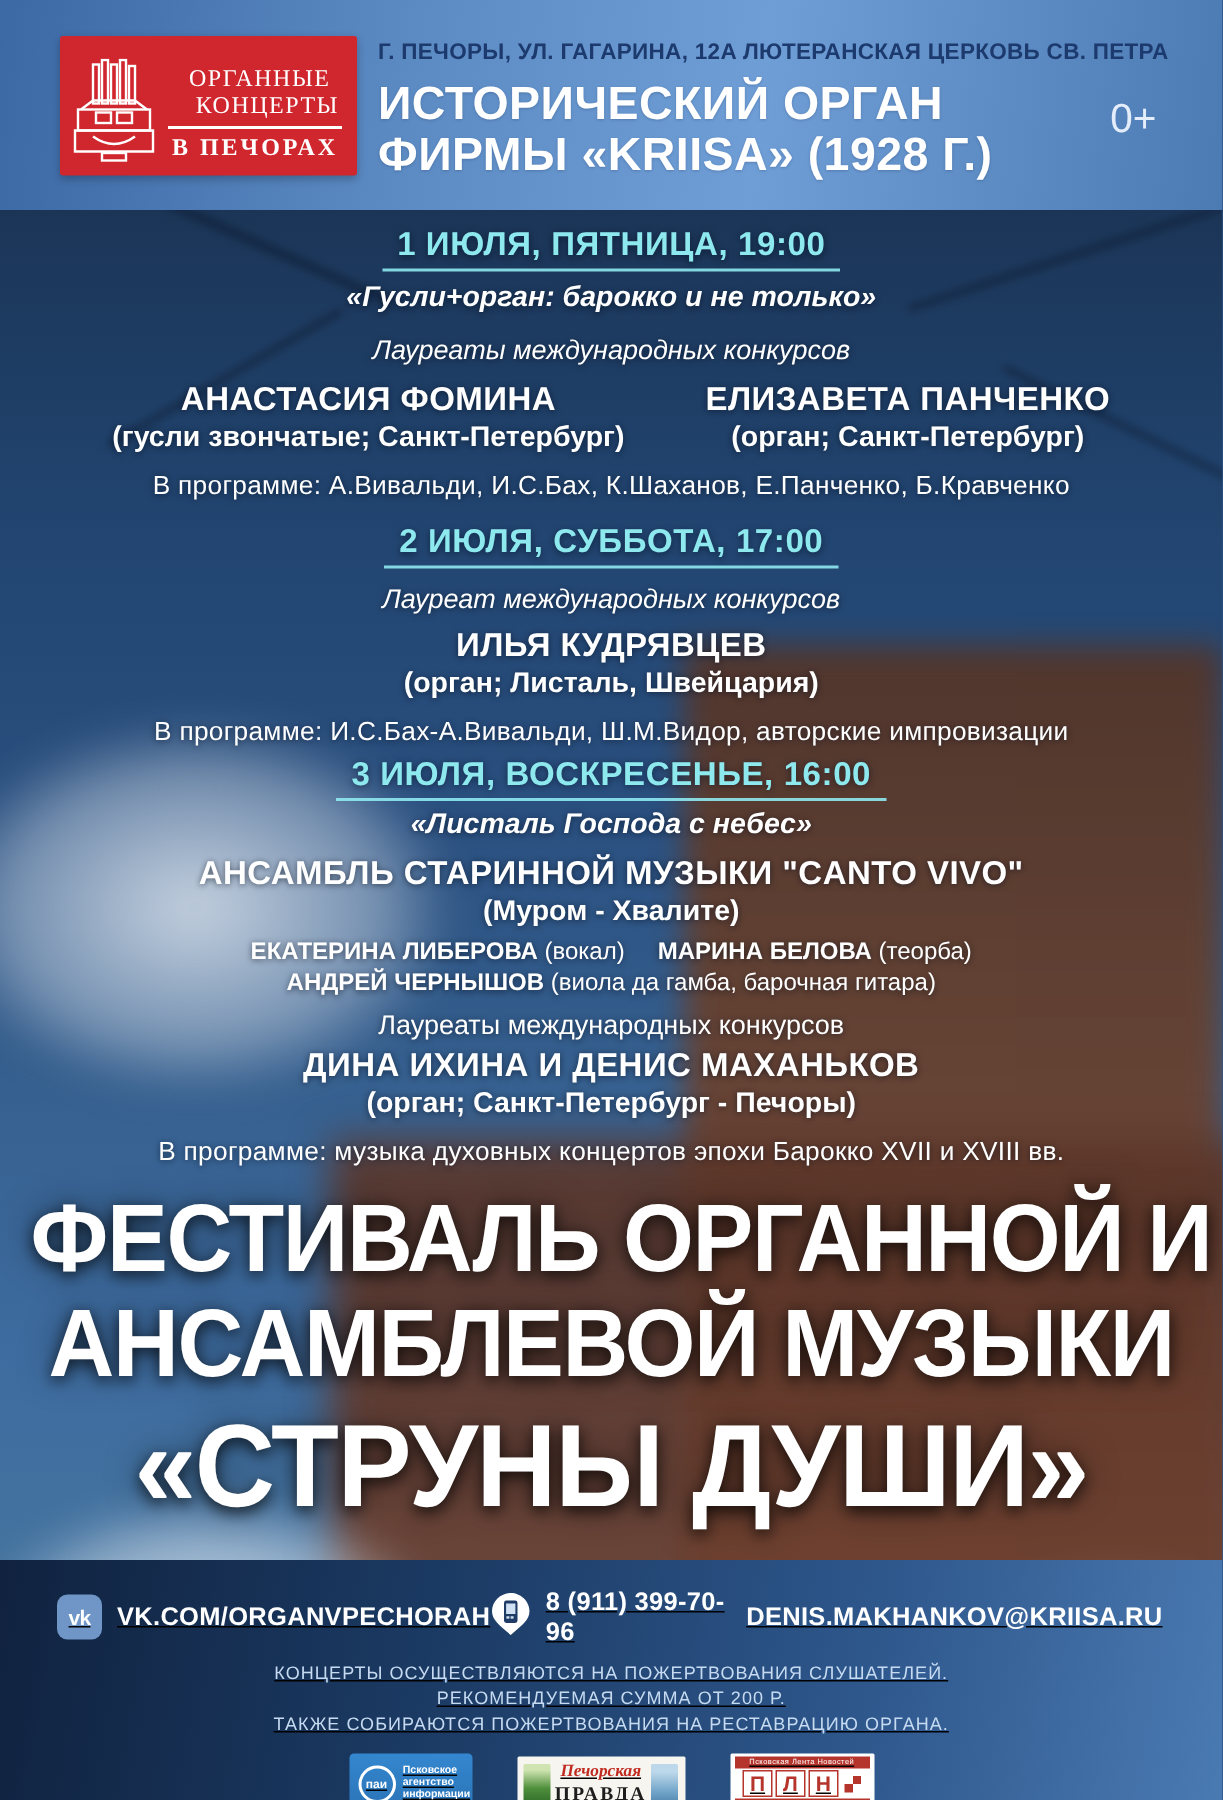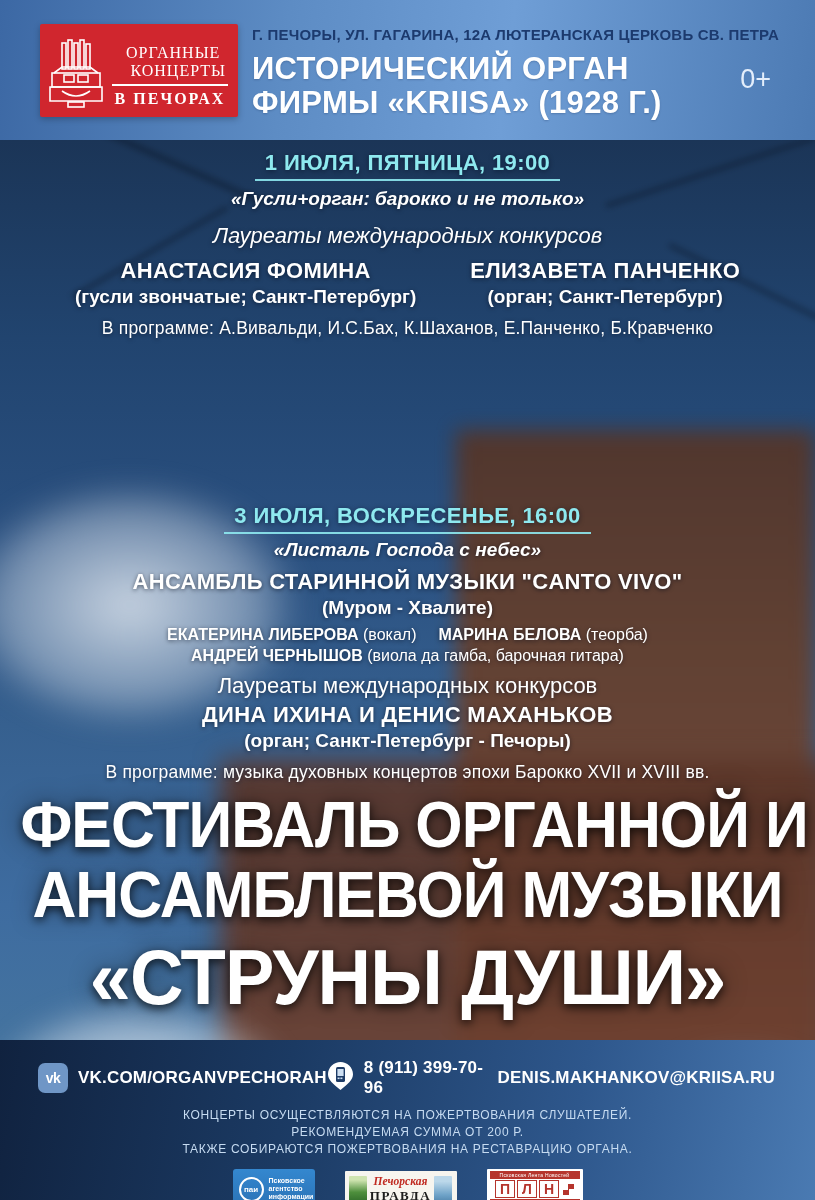--- a/index.html
+++ b/index.html
@@ -53,21 +53,21 @@
     filter:blur(13px);
   }
 
   .block { position:absolute; left:0; right:0; text-align:center; color:#fff; text-shadow:0 1px 4px rgba(0,10,25,.6); }
   .date {
     display:inline-block; color:#8ee9ef; font-size:22px; font-weight:bold; letter-spacing:.4px;
     border-bottom:2px solid rgba(142,233,239,.9); padding:0 10px 3px;
     text-shadow:0 1px 5px rgba(0,10,25,.55);
   }
   .subtitle { font-size:19px; font-weight:bold; font-style:italic; margin-top:7px; }
-  .laureate { font-size:22px; font-style:italic; margin-top:13px; }
+  .laureate { font-size:18px; font-style:italic; margin-top:13px; }
   .laureate.upright { font-style:normal; }
   .perf-row { display:flex; justify-content:center; gap:54px; margin-top:9px; }
   .name-lg { font-size:22px; font-weight:bold; letter-spacing:.3px; }
   .role-b { font-size:19px; font-weight:bold; margin-top:2px; }
   .program { font-size:17.5px; margin-top:10px; letter-spacing:.2px; }
   .member-row { display:flex; justify-content:center; gap:22px; margin-top:7px; font-size:16px; }
   .member-name { font-weight:bold; }
   .member-role { font-weight:400; }
 
   .fest { position:absolute; left:0; right:0; top:650px; text-align:center; color:#fff; }
@@ -76,20 +76,21 @@
     transform:scaleX(.95); transform-origin:center;
     text-shadow:0 3px 10px rgba(0,0,0,.75), 0 0 26px rgba(0,0,0,.45);
     white-space:nowrap;
   }
   .fest-line.big { font-size:78px; margin-top:4px; }
 
   
   .footer {
     position:relative; height:160px;
     background:linear-gradient(100deg,#10223f 0%,#1b3a63 35%,#2e578c 70%,#4a7ab2 100%);
+    text-decoration:underline;
   }
   .contact-row { display:flex; justify-content:space-between; align-items:center; padding:18px 40px 0 38px; color:#fff; }
   .contact { display:flex; align-items:center; gap:10px; font-weight:bold; font-size:17px; letter-spacing:.2px; cursor:pointer; }
   .vk-icon { width:30px; height:30px; border-radius:7px; background:#6f96c6; color:#fff;
     display:flex; align-items:center; justify-content:center; font-weight:bold; font-size:14px; letter-spacing:-.5px; }
   .donation { text-align:center; margin-top:9px; font-size:12px; color:#c6dbf1; line-height:1.42; letter-spacing:.7px; }
   .partners { display:flex; justify-content:center; align-items:center; gap:30px; margin-top:11px; }
   .partner { cursor:pointer; }
   .pai { width:82px; height:40px; background:linear-gradient(180deg,#3487cf,#2a72b5); border-radius:3px;
     display:flex; align-items:center; gap:5px; padding:0 6px; }
@@ -175,20 +176,27 @@
         <div class="role-b">(гусли звончатые; Санкт-Петербург)</div>
       </div>
       <div>
         <div class="name-lg">ЕЛИЗАВЕТА ПАНЧЕНКО</div>
         <div class="role-b">(орган; Санкт-Петербург)</div>
       </div>
     </div>
     <div class="program">В программе: А.Вивальди,  И.С.Бах, К.Шаханов, Е.Панченко, Б.Кравченко</div>
   </div>
 
+  <div class="block" style="top:208px;">
+    <span class="date">2 ИЮЛЯ, СУББОТА, 17:00</span>
+    <div class="laureate" style="margin-top:10px;">Лауреат международных конкурсов</div>
+    <div class="name-lg" style="margin-top:7px;">ИЛЬЯ КУДРЯВЦЕВ</div>
+    <div class="role-b">(орган; Листаль, Швейцария)</div>
+    <div class="program">В программе: И.С.Бах-А.Вивальди, Ш.М.Видор, авторские импровизации</div>
+  </div>
 
   <div class="block" style="top:363px;">
     <span class="date">3 ИЮЛЯ, ВОСКРЕСЕНЬЕ,  16:00</span>
     <div class="subtitle" style="margin-top:5px;">«Листаль Господа с небес»</div>
     <div class="name-lg" style="margin-top:8px;">АНСАМБЛЬ СТАРИННОЙ МУЗЫКИ "CANTO VIVO"</div>
     <div class="role-b">(Муром - Хвалите)</div>
     <div class="member-row">
       <span>
         <span class="member-name">ЕКАТЕРИНА ЛИБЕРОВА</span>
         <span class="member-role">(вокал)</span>

